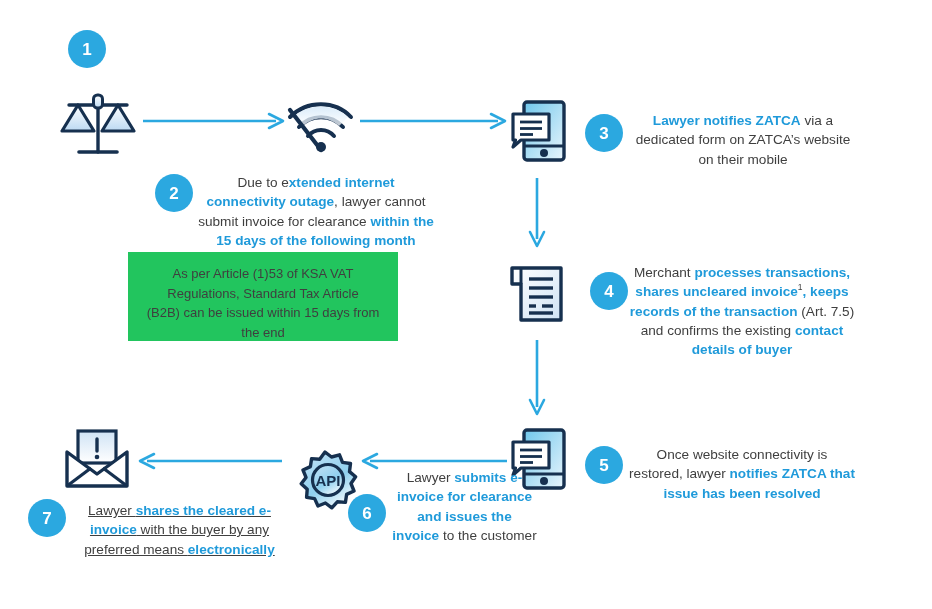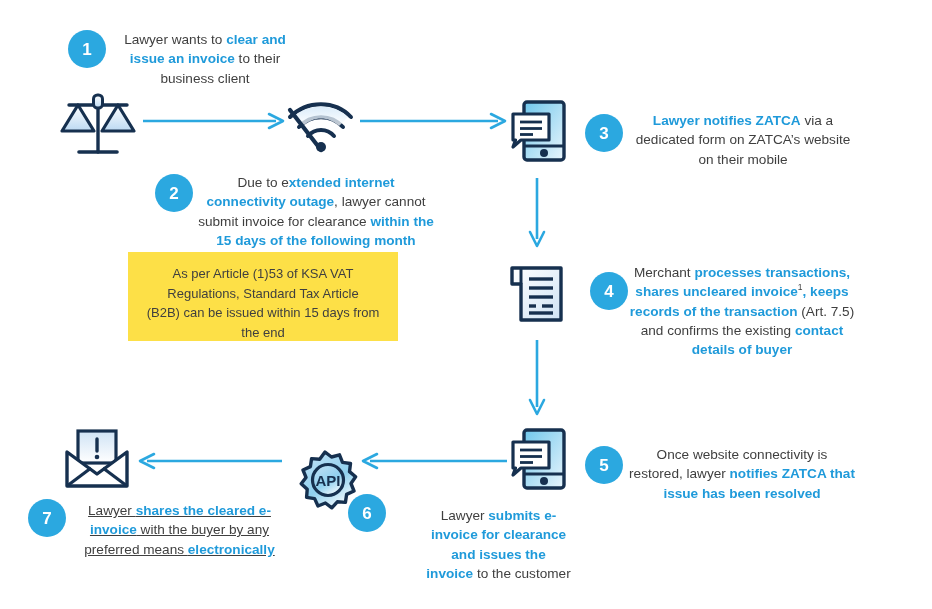--- a/index.html
+++ b/index.html
@@ -51,40 +51,39 @@
   }
   .step-text sup {
     font-size: 8.5px;
     vertical-align: super;
     line-height: 0;
   }
 
   
   .note-box {
     position: absolute;
-    background: #fde047;
+    background: #22c55e;
     text-align: center;
     font-size: 13px;
     line-height: 1.5;
     color: #3f3f3f;
     padding: 12px 10px;
     box-sizing: border-box;
   }
 
   svg { display: block; overflow: visible; }
 </style>
 </head>
 <body>
 
 <div id="canvas">
 
   <div class="step-circle" style="left:68px; top:30px;">
     <span>1</span>
   </div>
-  <div class="step-text" style="left:110px; top:30px; width:190px;"><span>Lawyer wants to </span><b>clear and issue an invoice</b><span> to their business client</span></div>
 
   <div class="abs" style="left:57px; top:95px;">
     <svg width="80" height="70" viewBox="0 0 80 70">
       <defs>
         <linearGradient id="gradA" x1="0" y1="0" x2="0" y2="1">
           <stop offset="0%" stop-color="#ffffff"></stop>
           <stop offset="100%" stop-color="#bcd9f2"></stop>
         </linearGradient>
       </defs>
 
@@ -240,21 +239,21 @@
       </defs>
       <path d="M32 3 L38.5 8 L46.5 5.8 L49.5 13.4 L57.5 14.5 L56.5 22.6 L62.6 27.8 L58 34.5 L61 42 L53.6 45.4 L52.4 53.4 L44.3 52.8 L38.8 58.8 L32.4 54 L25 57 L21.6 49.6 L13.6 48.4 L14.2 40.3 L8.2 34.8 L13 28.4 L10 21 L17.4 17.6 L18.6 9.6 L26.7 10.2 Z" fill="url(#gradG)" stroke="#16304f" stroke-width="3.4" stroke-linejoin="round"></path>
       <circle cx="35" cy="31" r="15.5" fill="url(#gradG)" stroke="#16304f" stroke-width="3.2"></circle>
       <text x="35" y="37" text-anchor="middle" font-family="Liberation Sans, sans-serif" font-size="15" font-weight="bold" fill="#16304f">API</text>
     </svg>
   </div>
 
   <div class="step-circle" style="left:348px; top:494px;">
     <span>6</span>
   </div>
-  <div class="step-text" style="left:392px; top:506px; width:145px;margin-left:34px;"><span>Lawyer </span><b>submits e-invoice for clearance and issues the invoice</b><span> to the customer</span></div>
+  <div class="step-text" style="left:392px; top:468px; width:145px;"><span>Lawyer </span><b>submits e-invoice for clearance and issues the invoice</b><span> to the customer</span></div>
 
   <div class="abs" style="left:134px; top:452px;">
     <svg width="148" height="18" viewBox="0 0 148 18">
       <line x1="148" y1="9" x2="13" y2="9" stroke="#2ba8e0" stroke-width="2.6"></line>
       <polyline points="20,2 6,9 20,16" fill="none" stroke="#2ba8e0" stroke-width="2.6" stroke-linecap="round" stroke-linejoin="round"></polyline>
     </svg>
   </div>
 
   <div class="abs" style="left:63px; top:428px;">
     <svg width="68" height="62" viewBox="0 0 68 62">

